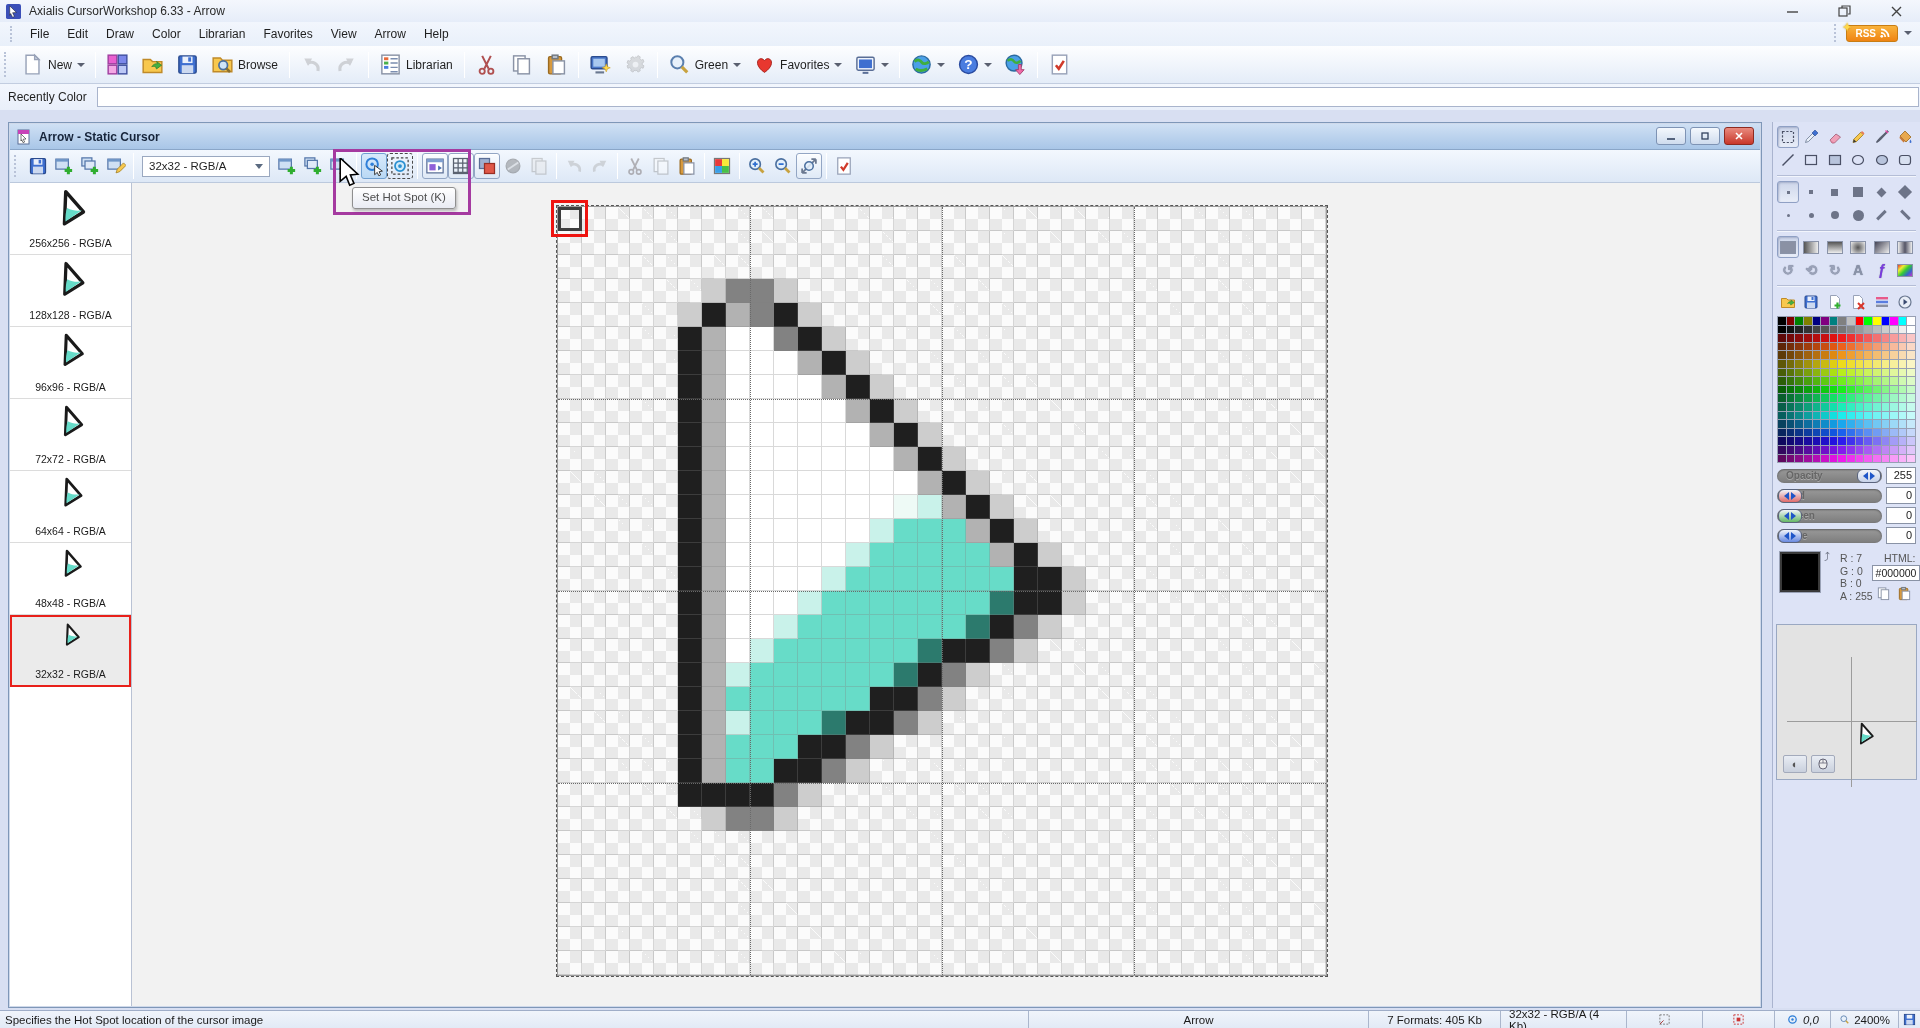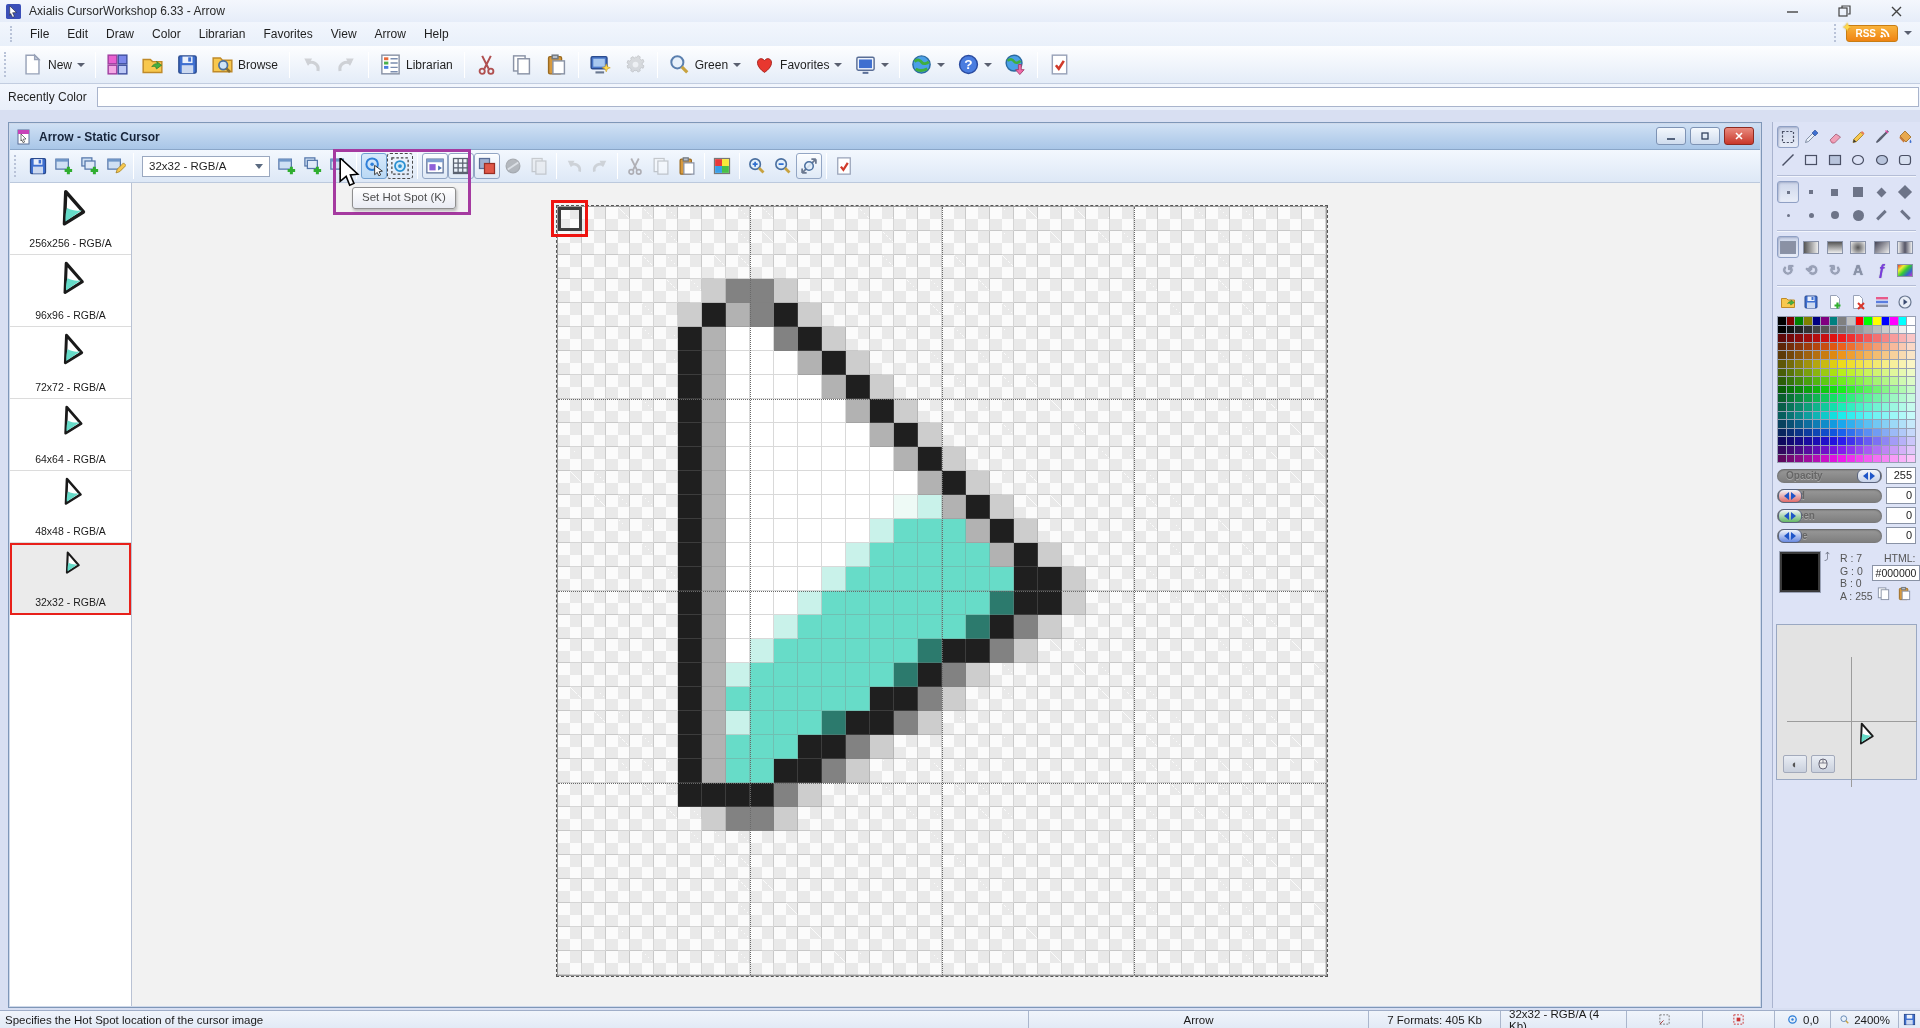--- a/index.html
+++ b/index.html
@@ -665,20 +665,27 @@
     </div>
 
     <div id="doc-body">
       <div id="format-list">
           <div class="fmt-item">
             <span class="fmt-ic"><svg xmlns="http://www.w3.org/2000/svg" width="42" height="42" viewBox="0 0 32 32">
                 <path d="M12 2 L25.5 17.5 L11 26.5 Z" fill="#fff" stroke="#1a1a1a" stroke-width="2.6" stroke-linejoin="round"></path>
                 <path d="M13 14.5 C17 16.5 21 17 24.3 16.2 L11.8 24.8 C11.6 21 12.1 17 13 14.5 Z" fill="#65dbc8"></path>
               </svg></span>
             <div class="fmt-lbl">256x256 - RGB/A</div>
+          </div>
+          <div class="fmt-item">
+            <span class="fmt-ic"><svg xmlns="http://www.w3.org/2000/svg" width="40" height="40" viewBox="0 0 32 32">
+                <path d="M12 2 L25.5 17.5 L11 26.5 Z" fill="#fff" stroke="#1a1a1a" stroke-width="2.6" stroke-linejoin="round"></path>
+                <path d="M13 14.5 C17 16.5 21 17 24.3 16.2 L11.8 24.8 C11.6 21 12.1 17 13 14.5 Z" fill="#65dbc8"></path>
+              </svg></span>
+            <div class="fmt-lbl">128x128 - RGB/A</div>
           </div>
           <div class="fmt-item">
             <span class="fmt-ic"><svg xmlns="http://www.w3.org/2000/svg" width="38" height="38" viewBox="0 0 32 32">
                 <path d="M12 2 L25.5 17.5 L11 26.5 Z" fill="#fff" stroke="#1a1a1a" stroke-width="2.6" stroke-linejoin="round"></path>
                 <path d="M13 14.5 C17 16.5 21 17 24.3 16.2 L11.8 24.8 C11.6 21 12.1 17 13 14.5 Z" fill="#65dbc8"></path>
               </svg></span>
             <div class="fmt-lbl">96x96 - RGB/A</div>
           </div>
           <div class="fmt-item">
             <span class="fmt-ic"><svg xmlns="http://www.w3.org/2000/svg" width="36" height="36" viewBox="0 0 32 32">
@@ -2364,21 +2371,21 @@
           <rect x="2" y="2" width="10" height="10" fill="none" stroke="#777" stroke-dasharray="2 1.5"></rect>
           <path d="M2 12l4-4" stroke="#a33" stroke-width="1"></path>
         </svg>
     </div>
     <div class="st-cell" style="width:72px;">
       <svg viewBox="0 0 14 14">
           <rect x="2" y="2" width="10" height="10" fill="none" stroke="#c33" stroke-dasharray="2 1.5"></rect>
           <rect x="5" y="5" width="4" height="4" fill="#c33"></rect>
         </svg>
     </div>
-    <div class="st-cell" style="width:56px;">
+    <div class="st-cell" style="width:56px;font-style:italic;">
       <svg viewBox="0 0 14 14">
           <circle cx="7" cy="7" r="4" fill="none" stroke="#2f7fd8" stroke-width="1.4"></circle>
           <circle cx="7" cy="7" r="1.3" fill="#2f7fd8"></circle>
         </svg>
       <span>0,0</span>
     </div>
     <div class="st-cell" style="width:68px;">
       <svg viewBox="0 0 14 14">
           <circle cx="6" cy="6" r="3.6" fill="#e8f1fb" stroke="#5a7fae" stroke-width="1.1"></circle>
           <path d="M8.6 8.6l3 3" stroke="#c8a23f" stroke-width="1.8"></path>

